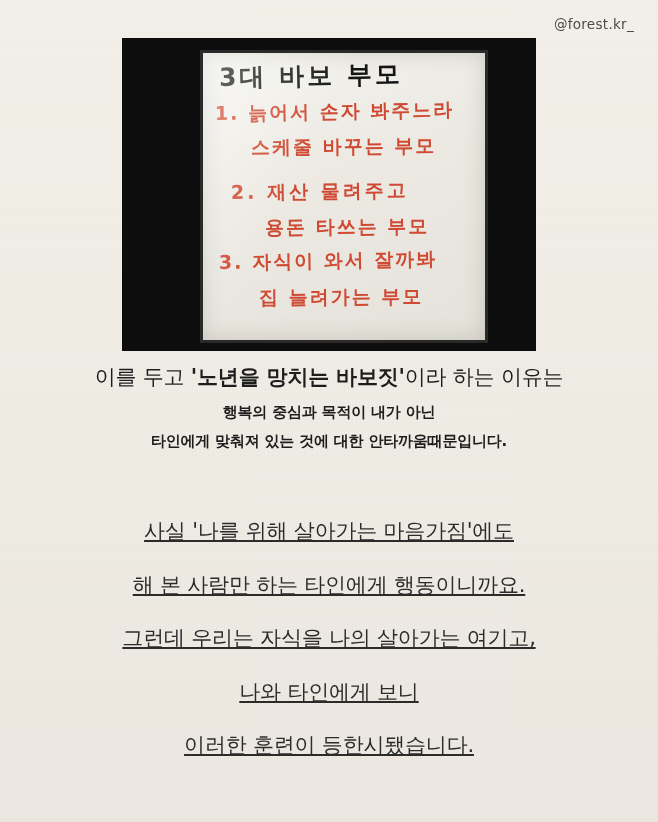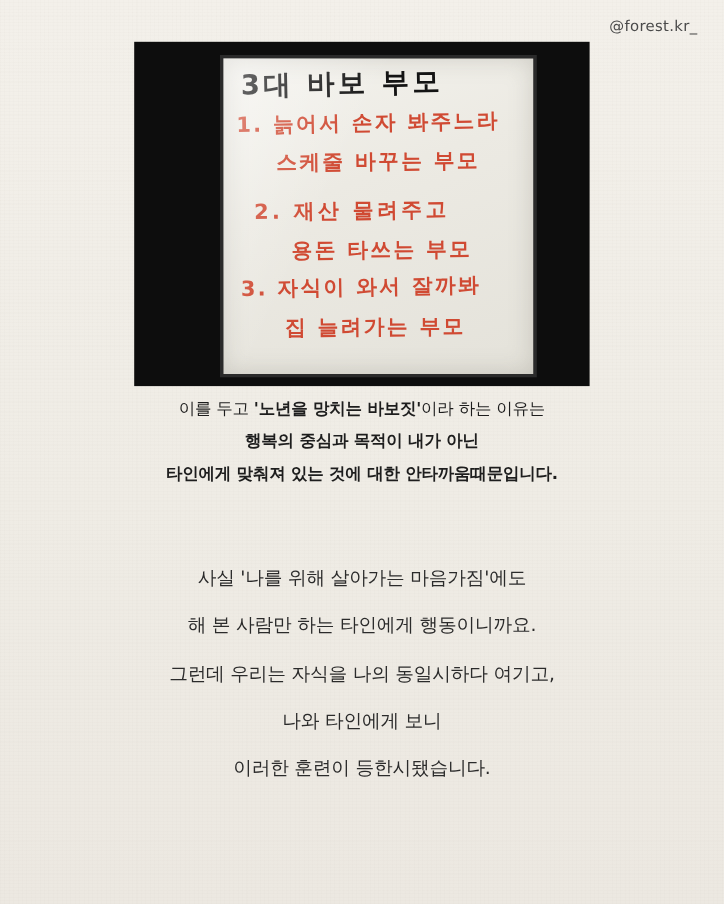--- a/index.html
+++ b/index.html
@@ -136,44 +136,45 @@
   
   .caption-block {
     position: absolute;
     left: 0;
     top: 357px;
     width: 658px;
     text-align: center;
     font-family: "DejaVu Sans", sans-serif;
   }
   .caption-line {
-    font-size: 15px;
+    font-size: 21px;
     color: #1d1d1d;
     line-height: 1.95;
     letter-spacing: -0.2px;
   }
   .caption-line.bold {
     font-weight: 700;
     font-size: 15px;
   }
   .caption-line .bold-seg { font-weight: 700; }
 
   .body-block {
     position: absolute;
     left: 0;
     top: 505px;
     width: 658px;
     text-align: center;
     font-family: "DejaVu Sans", sans-serif;
   }
   .body-line {
-    font-size: 17px;
+    font-size: 21px;
     color: #2b2b2b;
     line-height: 2.55;
     letter-spacing: -0.2px;
+    text-decoration: underline;
   }
 </style>
 </head>
 <body>
 
 <div class="page">
   <div class="paper-texture"></div>
 
   <div class="handle">@forest.kr_</div>
 
@@ -192,17 +193,17 @@
 
   <div class="caption-block">
     <div class="caption-line"><span>이를 두고 </span><span class="bold-seg">'노년을 망치는 바보짓'</span><span>이라 하는 이유는</span></div>
     <div class="caption-line bold">행복의 중심과 목적이 내가 아닌</div>
     <div class="caption-line bold">타인에게 맞춰져 있는 것에 대한 안타까움때문입니다.</div>
   </div>
 
   <div class="body-block">
     <div class="body-line">사실 '나를 위해 살아가는 마음가짐'에도</div>
     <div class="body-line">해 본 사람만 하는 타인에게 행동이니까요.</div>
-    <div class="body-line">그런데 우리는 자식을 나의 동일시하다 여기고,</div>
+    <div class="body-line">그런데 우리는 자식을 나의 살아가는 여기고,</div>
     <div class="body-line">나와 타인에게 보니</div>
     <div class="body-line">이러한 훈련이 등한시됐습니다.</div>
   </div>
 </div>
 
 </body></html>

